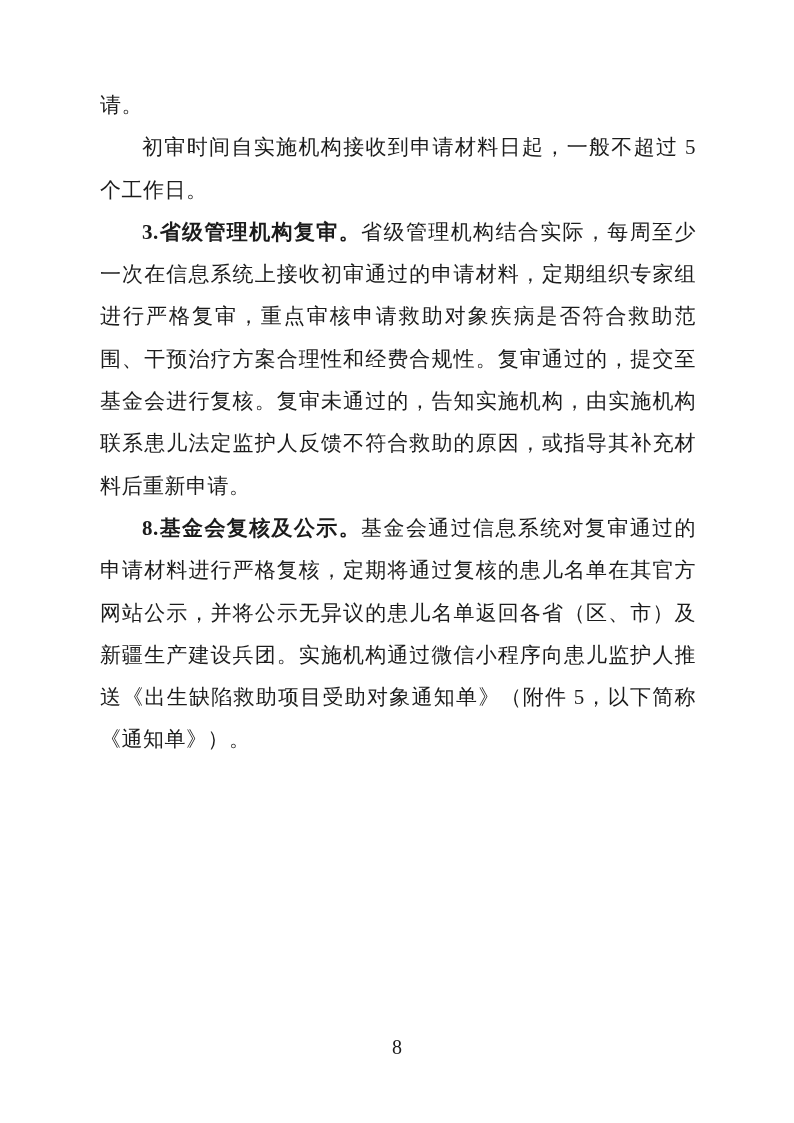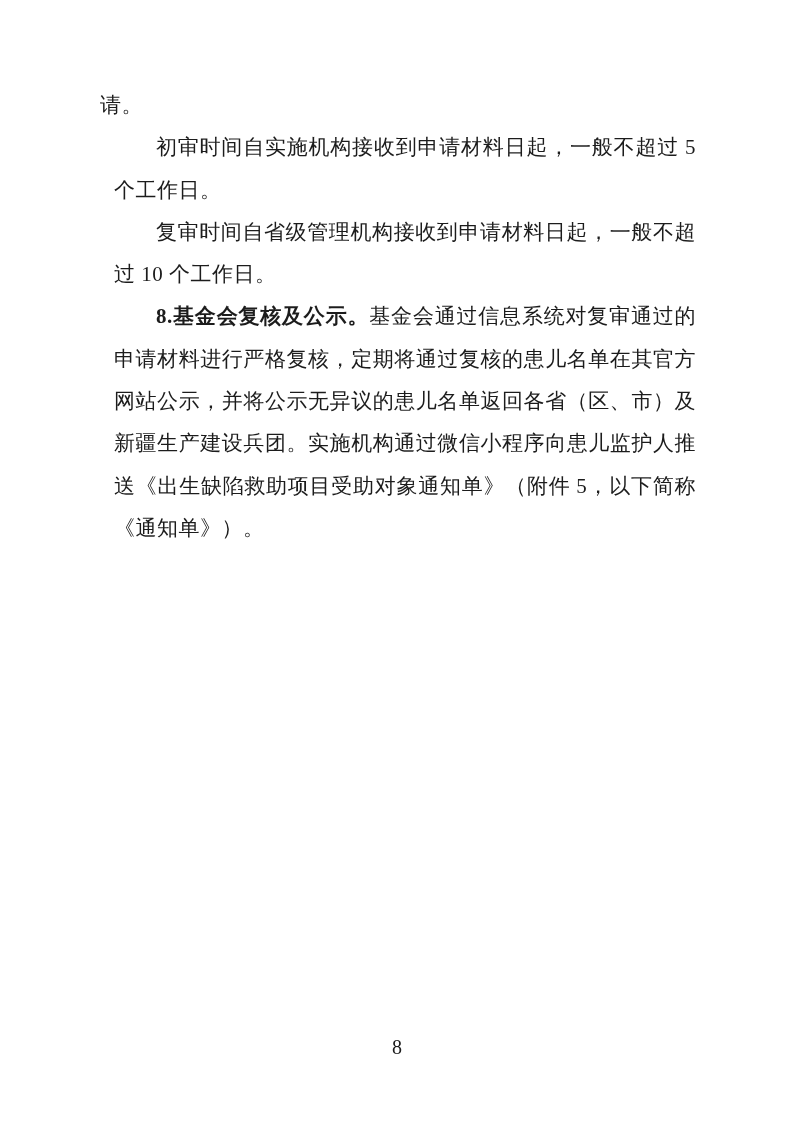--- a/index.html
+++ b/index.html
@@ -23,21 +23,21 @@
   }
   .para {
     font-size: 21px;
     line-height: 42.3px;
     text-align: justify;
     text-justify: inter-character;
     letter-spacing: 0.5px;
     color: #1c1c1c;
     word-break: break-all;
   }
-  .para.indent { text-indent: 2em; margin-left: 14px; }
+  .para.indent { text-indent: 2em; }
   .lead-bold { font-weight: bold; }
   .page-number {
     position: absolute;
     left: 0;
     right: 0;
     top: 1036px;
     text-align: center;
     font-size: 20px;
     color: #1c1c1c;
   }
@@ -45,23 +45,23 @@
 </head>
 <body>
 
 <div class="page">
   <div class="content">
 
     <p class="para"><span>请。</span></p>
 
     <p class="para indent"><span>初审时间自实施机构接收到申请材料日起，一般不超过 5 个工作日。</span></p>
 
+    <p class="para indent"><span class="lead-bold">3.省级管理机构复审。</span><span>省级管理机构结合实际，每周至少一次在信息系统上接收初审通过的申请材料，定期组织专家组进行严格复审，重点审核申请救助对象疾病是否符合救助范围、干预治疗方案合理性和经费合规性。复审通过的，提交至基金会进行复核。复审未通过的，告知实施机构，由实施机构联系患儿法定监护人反馈不符合救助的原因，或指导其补充材料后重新申请。</span></p>
 
 
-    <p class="para indent"><span>复审时间自省级管理机构接收到申请材料日起，一般不超过 10 个工作日。</span></p>
 
     <p class="para indent"><span class="lead-bold">8.基金会复核及公示。</span><span>基金会通过信息系统对复审通过的申请材料进行严格复核，定期将通过复核的患儿名单在其官方网站公示，并将公示无异议的患儿名单返回各省（区、市）及新疆生产建设兵团。实施机构通过微信小程序向患儿监护人推送《出生缺陷救助项目受助对象通知单》（附件 5，以下简称《通知单》）。</span></p>
 
 
   </div>
 
   <div class="page-number">8</div>
 </div>
 
 </body></html>

